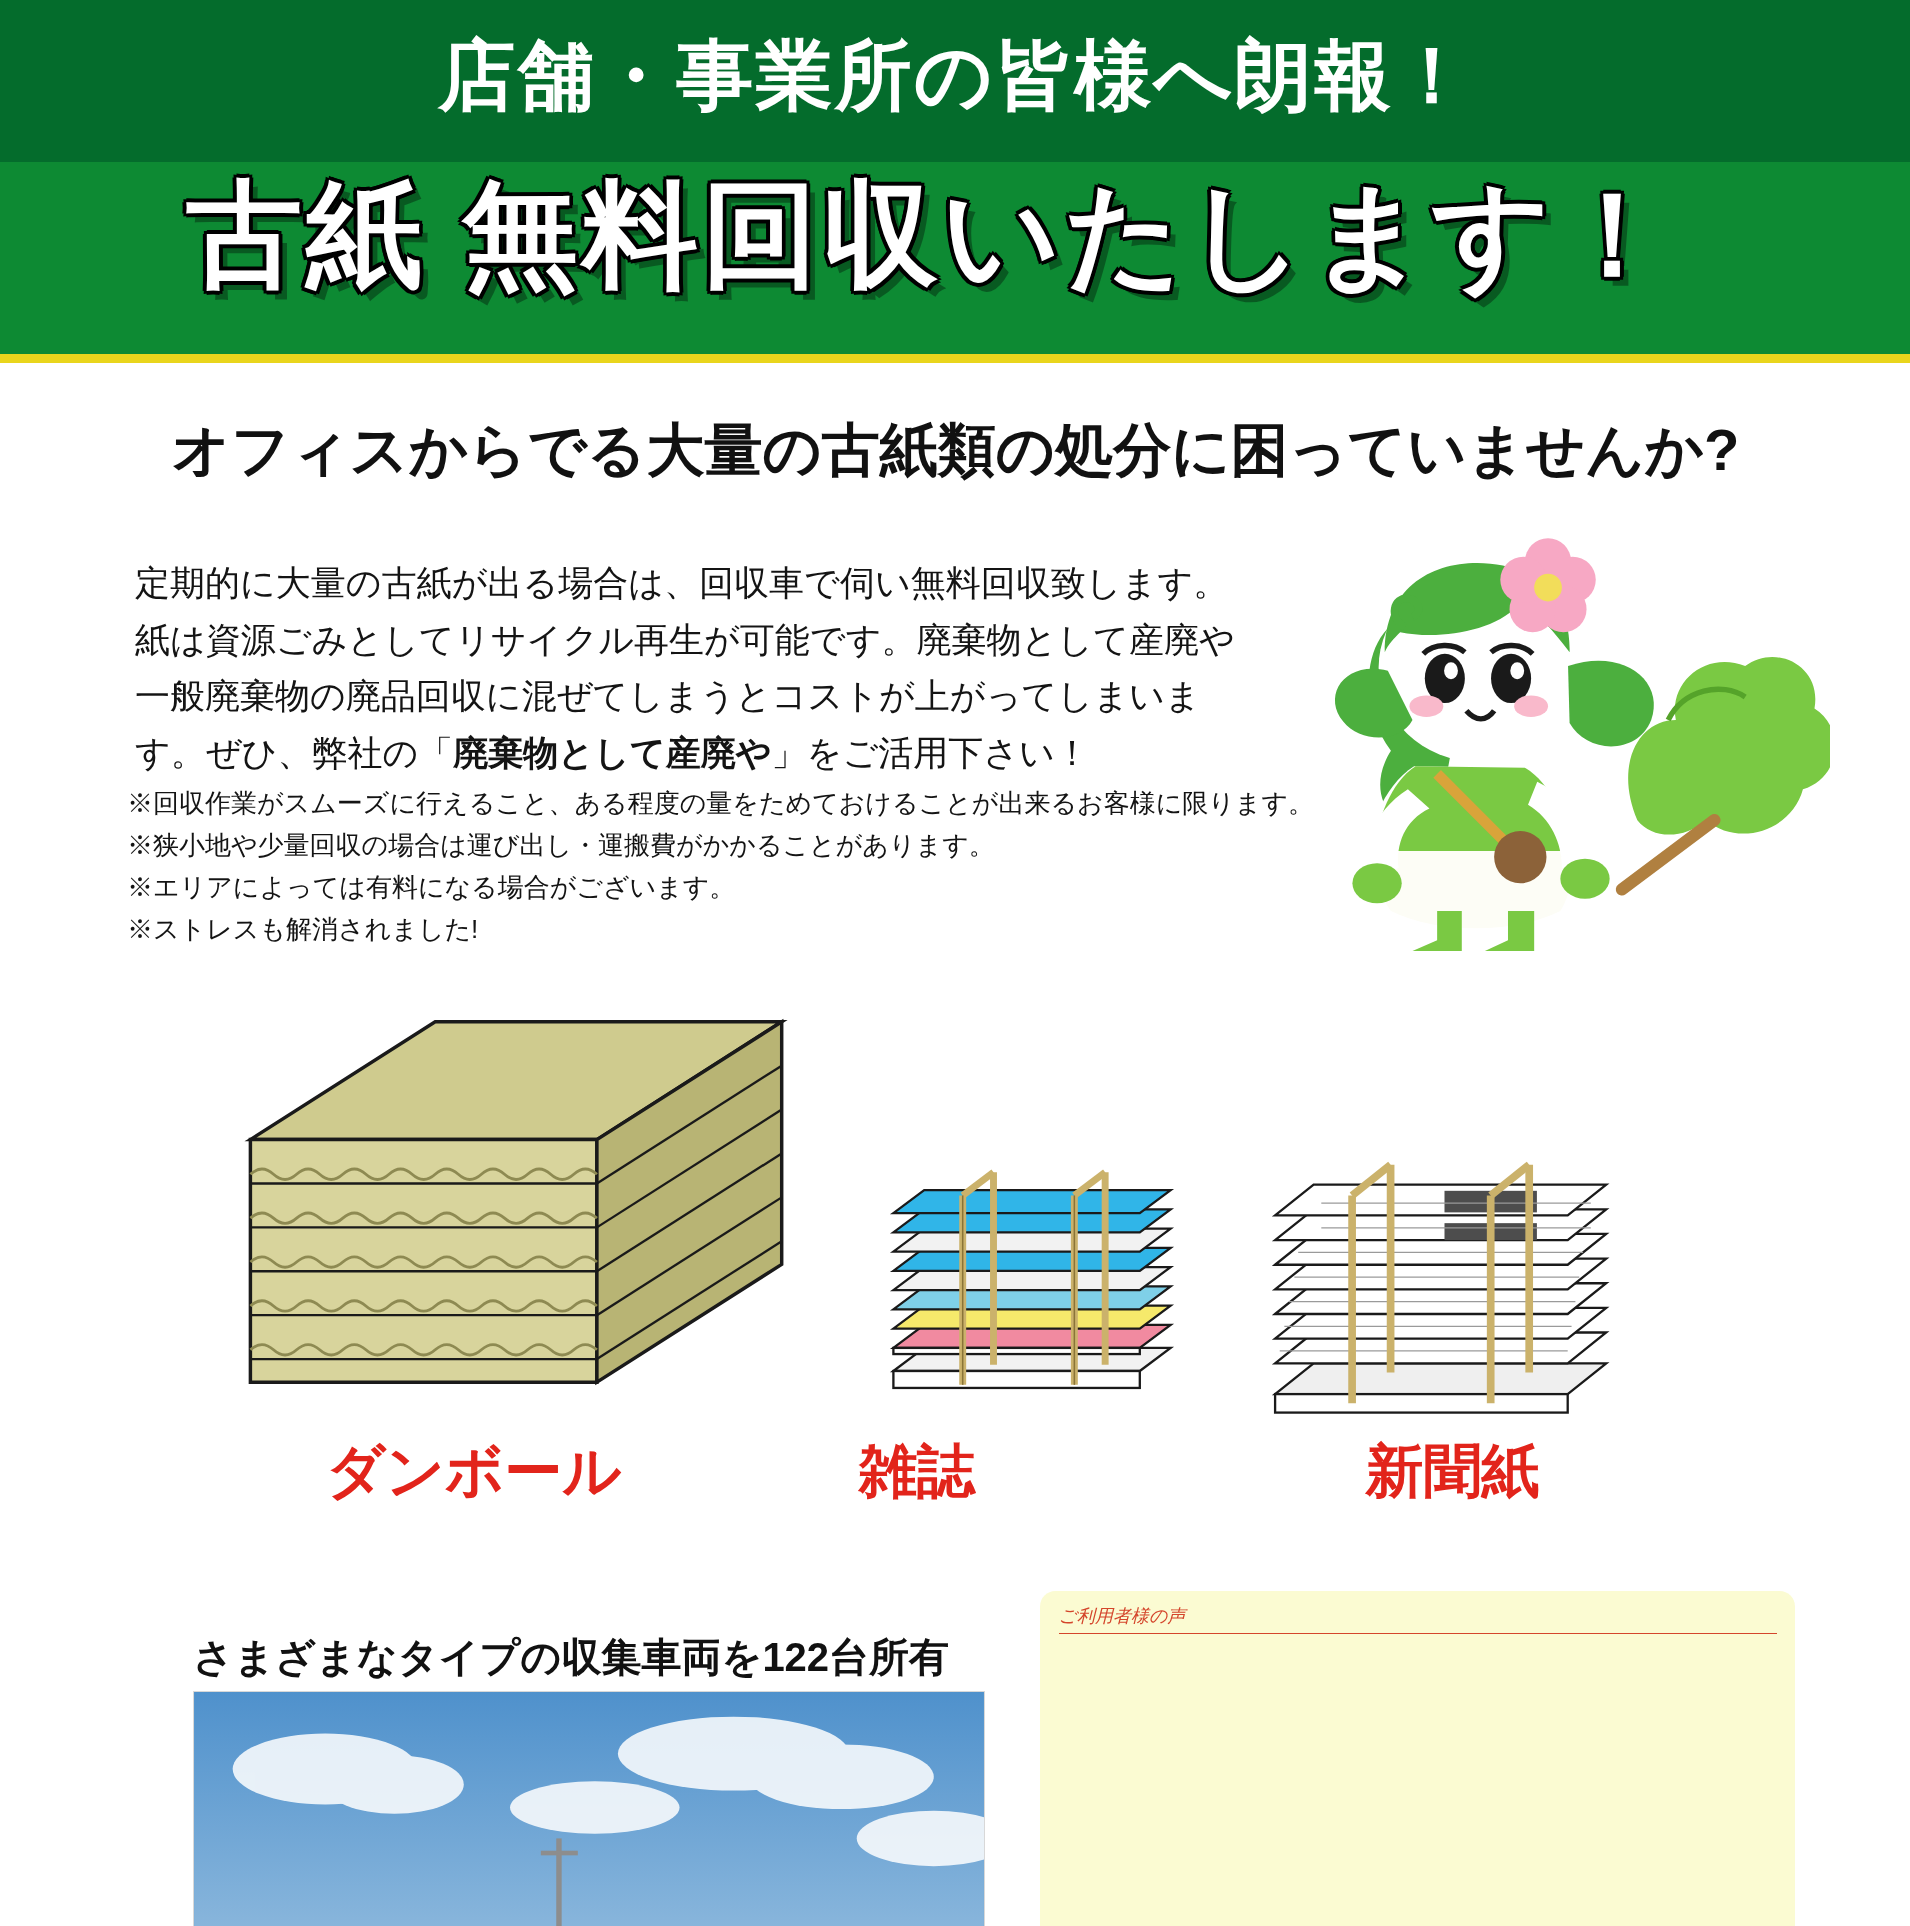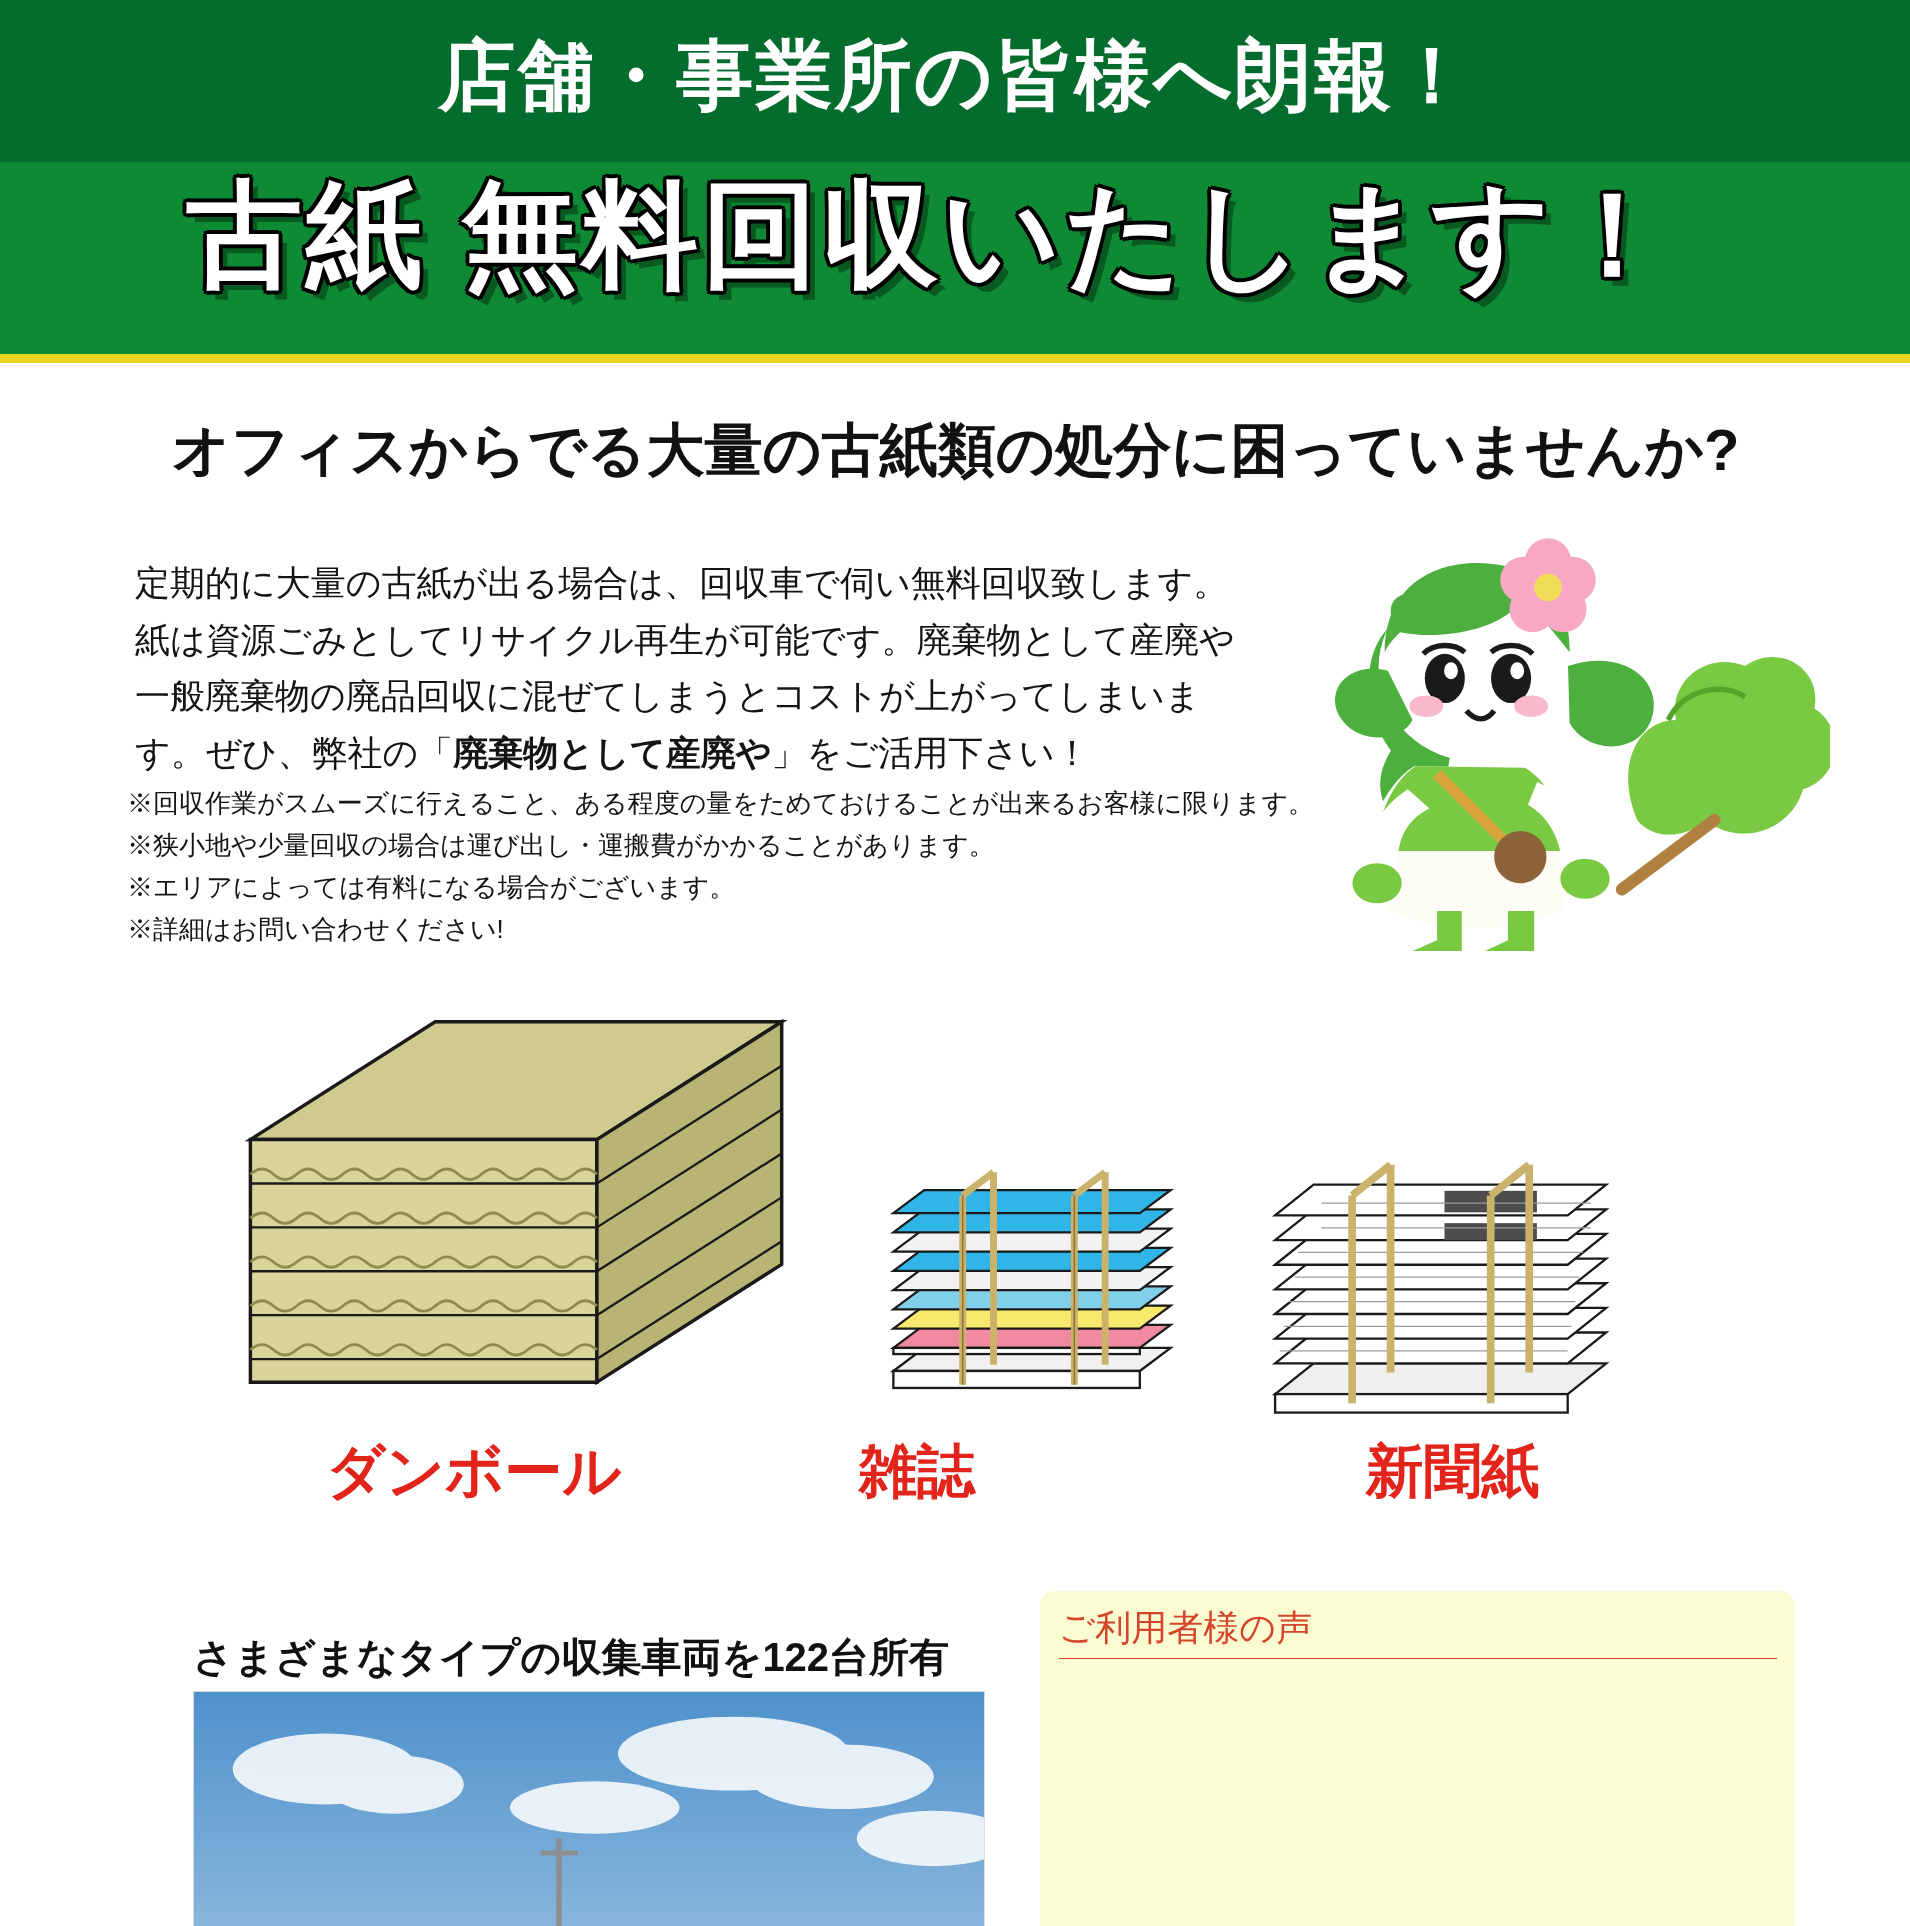--- a/index.html
+++ b/index.html
@@ -175,26 +175,27 @@
 
   
   .testimonial {
     position: absolute;
     background: #fbfbd2;
     border-radius: 15.4px;
     padding: 13px 18.5px 15.4px 18.5px;
     box-sizing: border-box;
   }
   .testimonial .t-title {
-    font-size: 36px;
+    font-size: 18px;
     color: #d4452b;
     padding-bottom: 5.4px;
     border-bottom: 1.5px solid #d4452b;
     margin-bottom: 10px;
     white-space: nowrap;
+    font-style: italic;
   }
   .testimonial .t-body {
     font-size: 31px;
     line-height: 1.62;
     color: #141414;
   }
   #testimonial-1 { left: 1040px; top: 1591px; width: 755px; height: 389px; }
 </style>
 </head>
 <body>
@@ -213,21 +214,21 @@
   <div>定期的に大量の古紙が出る場合は、回収車で伺い無料回収致します。</div>
   <div>紙は資源ごみとしてリサイクル再生が可能です。廃棄物として産廃や</div>
   <div>一般廃棄物の廃品回収に混ぜてしまうとコストが上がってしまいま</div>
   <div><span>す。ぜひ、弊社の「</span><span class="em">廃棄物として産廃や</span><span>」をご活用下さい！</span></div>
 </div>
 
 <div class="notes">
   <div>※回収作業がスムーズに行えること、ある程度の量をためておけることが出来るお客様に限ります。</div>
   <div>※狭小地や少量回収の場合は運び出し・運搬費がかかることがあります。</div>
   <div>※エリアによっては有料になる場合がございます。</div>
-  <div>※詳細はお問い合わせください!</div>
+  <div>※ストレスも解消されました!</div>
 </div>
 
 <div class="mascot">
   <svg viewBox="0 0 810 635" width="624" height="489" xmlns="http://www.w3.org/2000/svg">
 
     <g>
       <path d="M560 430 C530 360 560 300 610 300 C600 250 650 210 700 230 C740 200 800 230 790 285 C830 310 825 375 775 390 C760 445 690 465 650 430 C620 455 580 455 560 430 Z" fill="#7ac943"></path>
       <path d="M600 300 C620 260 670 250 700 270" fill="none" stroke="#55a32a" stroke-width="7"></path>
       <path d="M660 430 L540 520" stroke="#b08040" stroke-width="16" stroke-linecap="round" fill="none"></path>
     </g>

